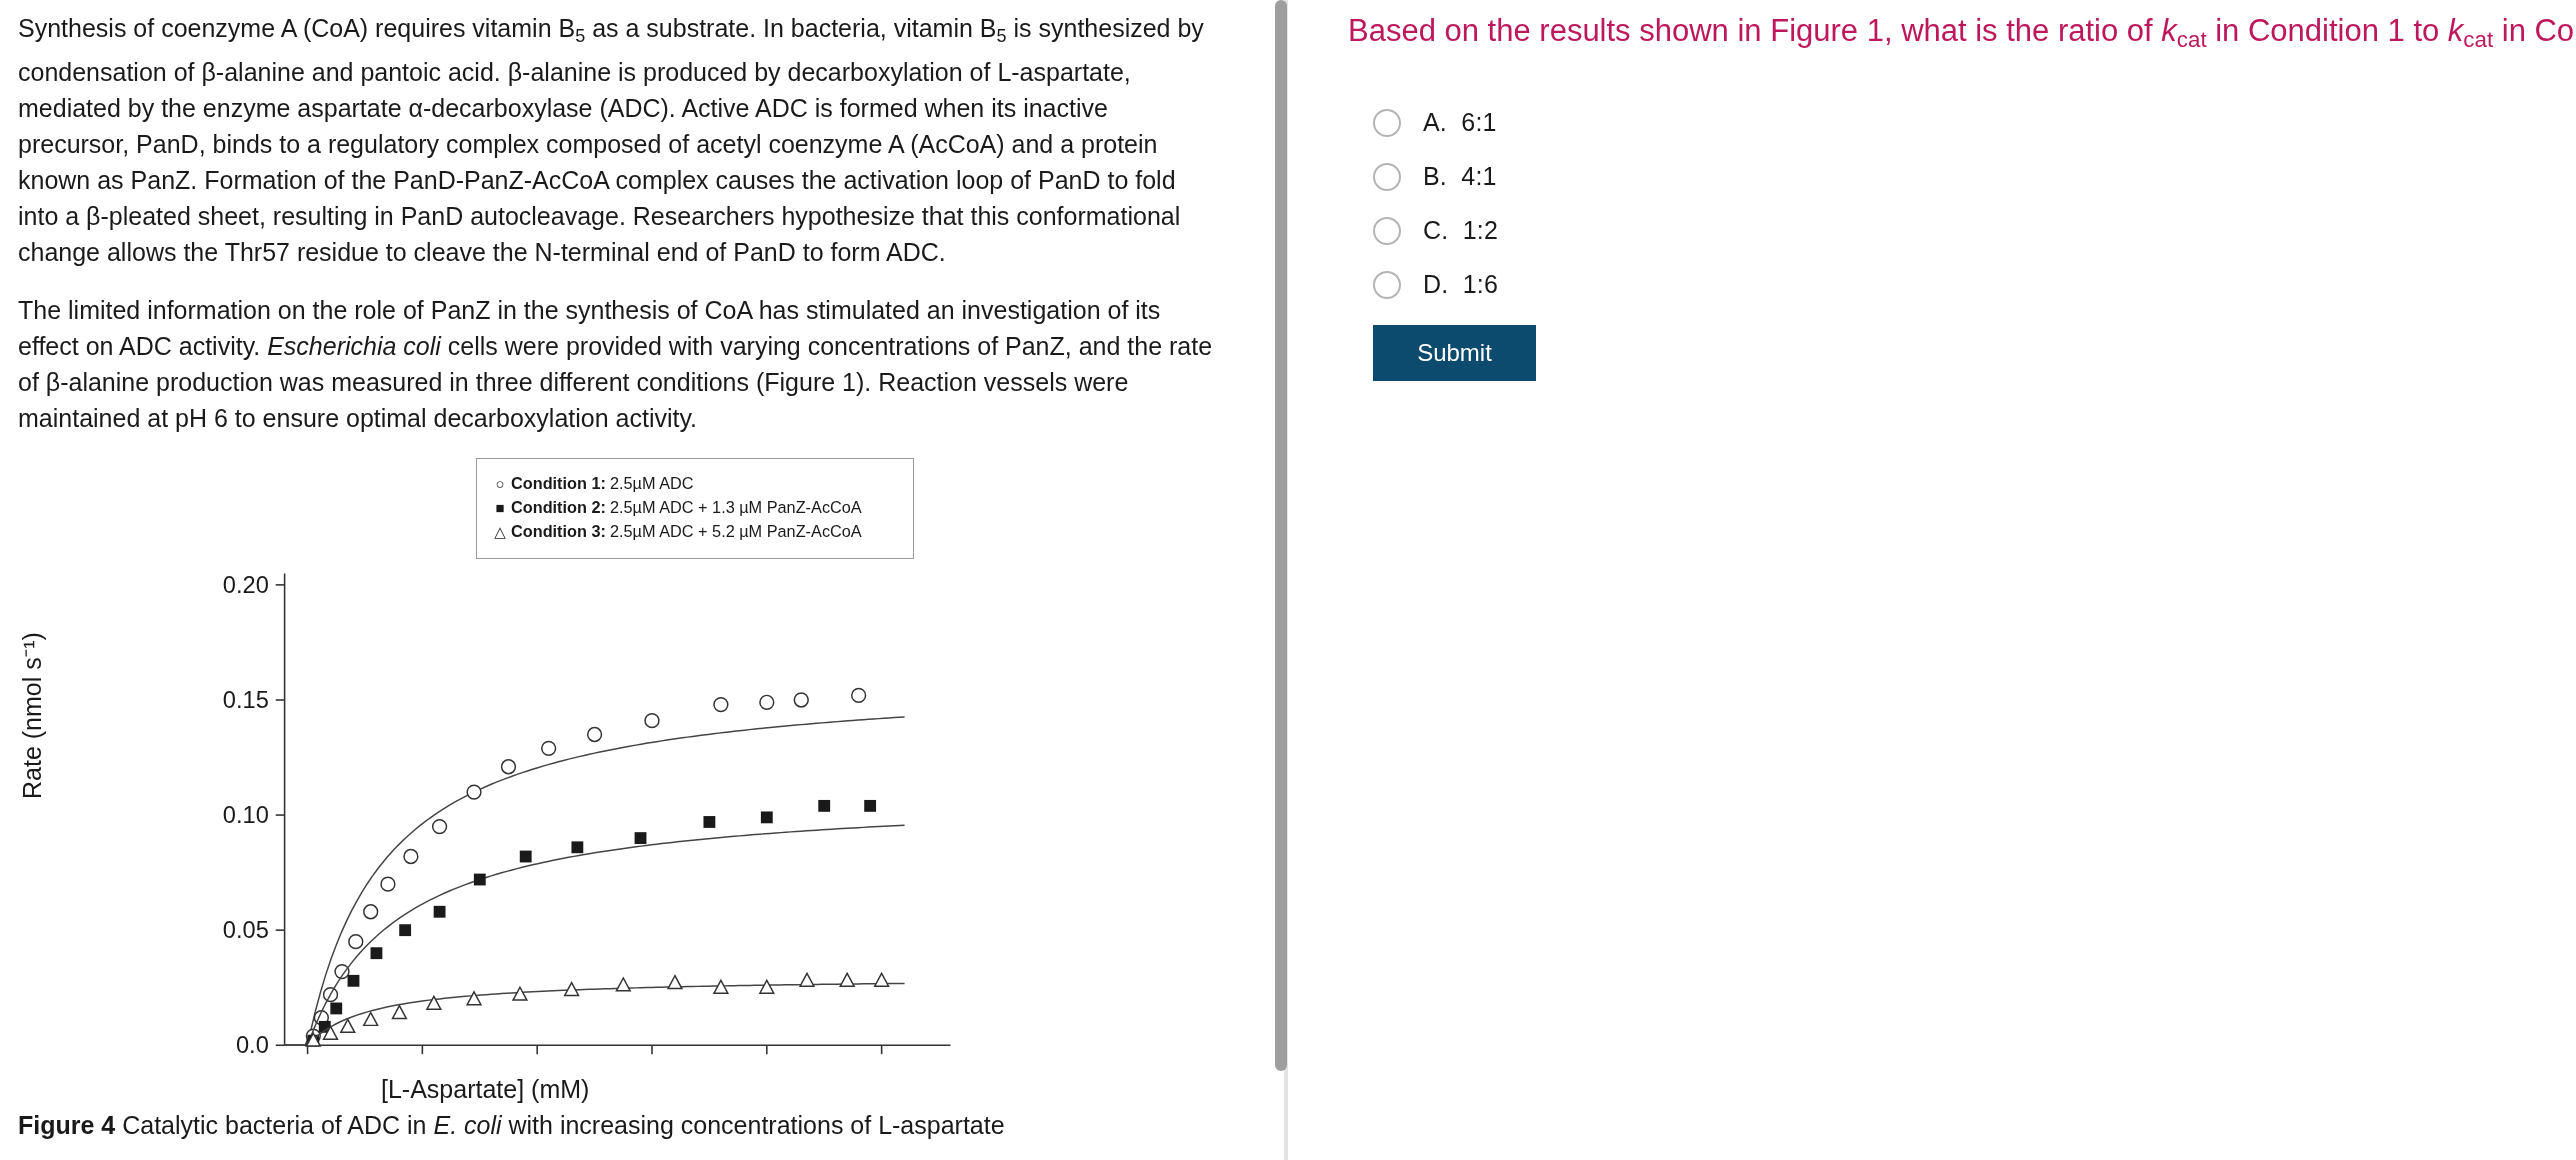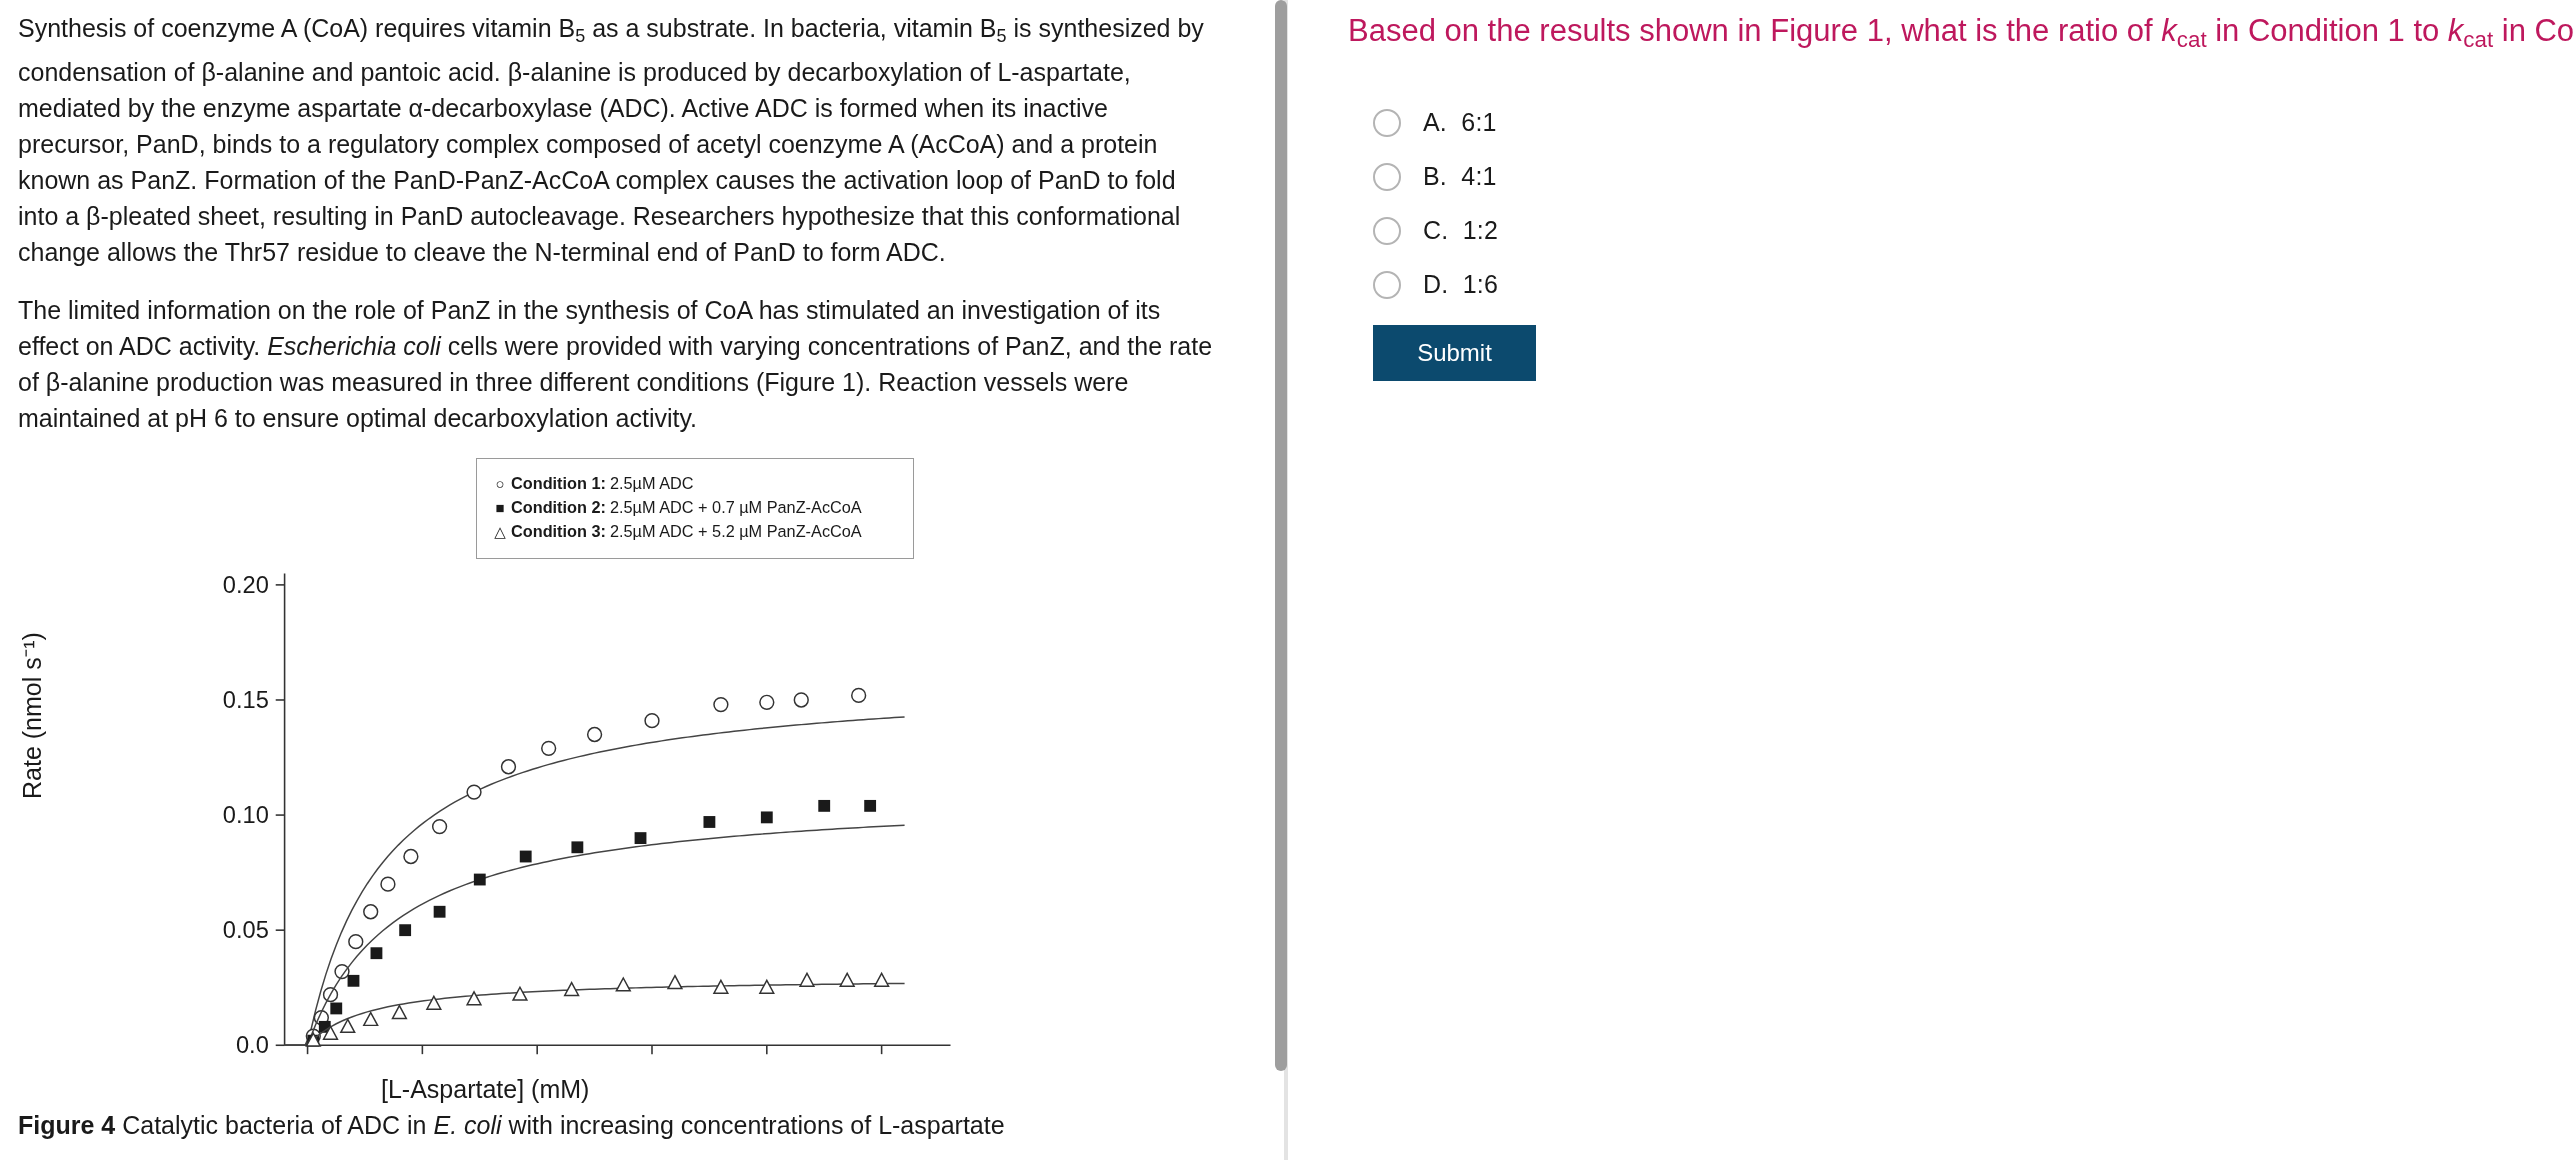--- a/index.html
+++ b/index.html
@@ -172,21 +172,21 @@
 
       <div class="legend-box">
         <div class="legend-row">
           <span class="legend-mark">○</span>
           <b>Condition 1:</b>
           <span> 2.5µM ADC</span>
         </div>
         <div class="legend-row">
           <span class="legend-mark">■</span>
           <b>Condition 2:</b>
-          <span> 2.5µM ADC + 0.7 µM PanZ-AcCoA</span>
+          <span> 2.5µM ADC + 1.3 µM PanZ-AcCoA</span>
         </div>
         <div class="legend-row">
           <span class="legend-mark">△</span>
           <b>Condition 3:</b>
           <span> 2.5µM ADC + 5.2 µM PanZ-AcCoA</span>
         </div>
       </div>
 
       <div class="plot">
         <svg id="chart-svg" width="987" height="513" viewBox="0 0 1000 520">

